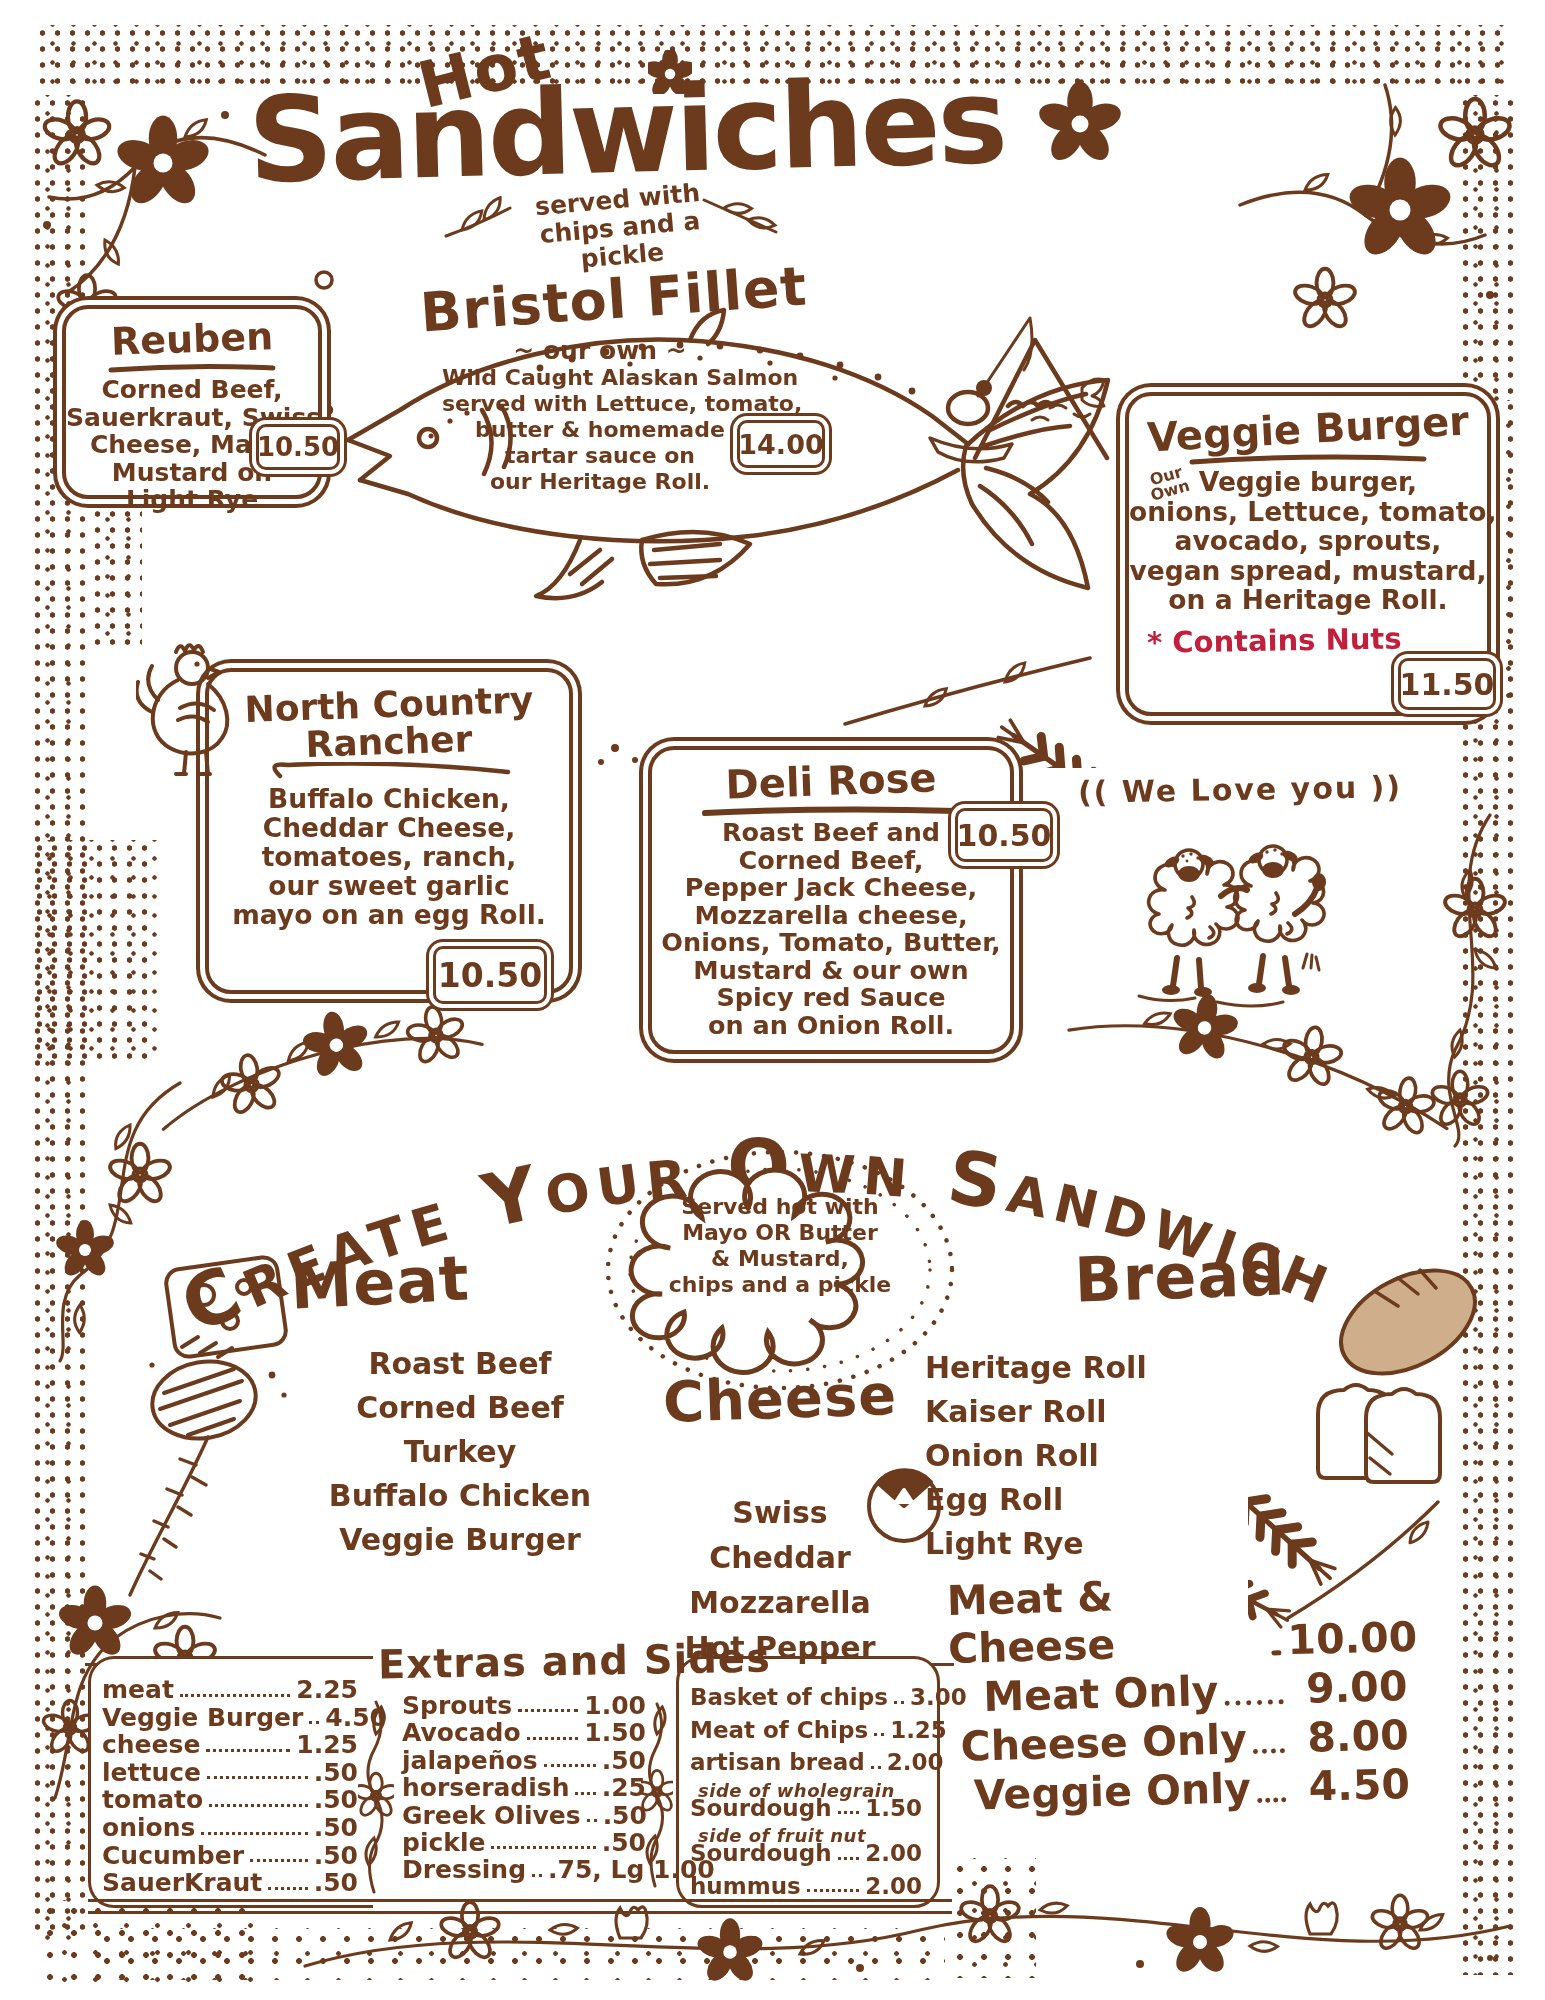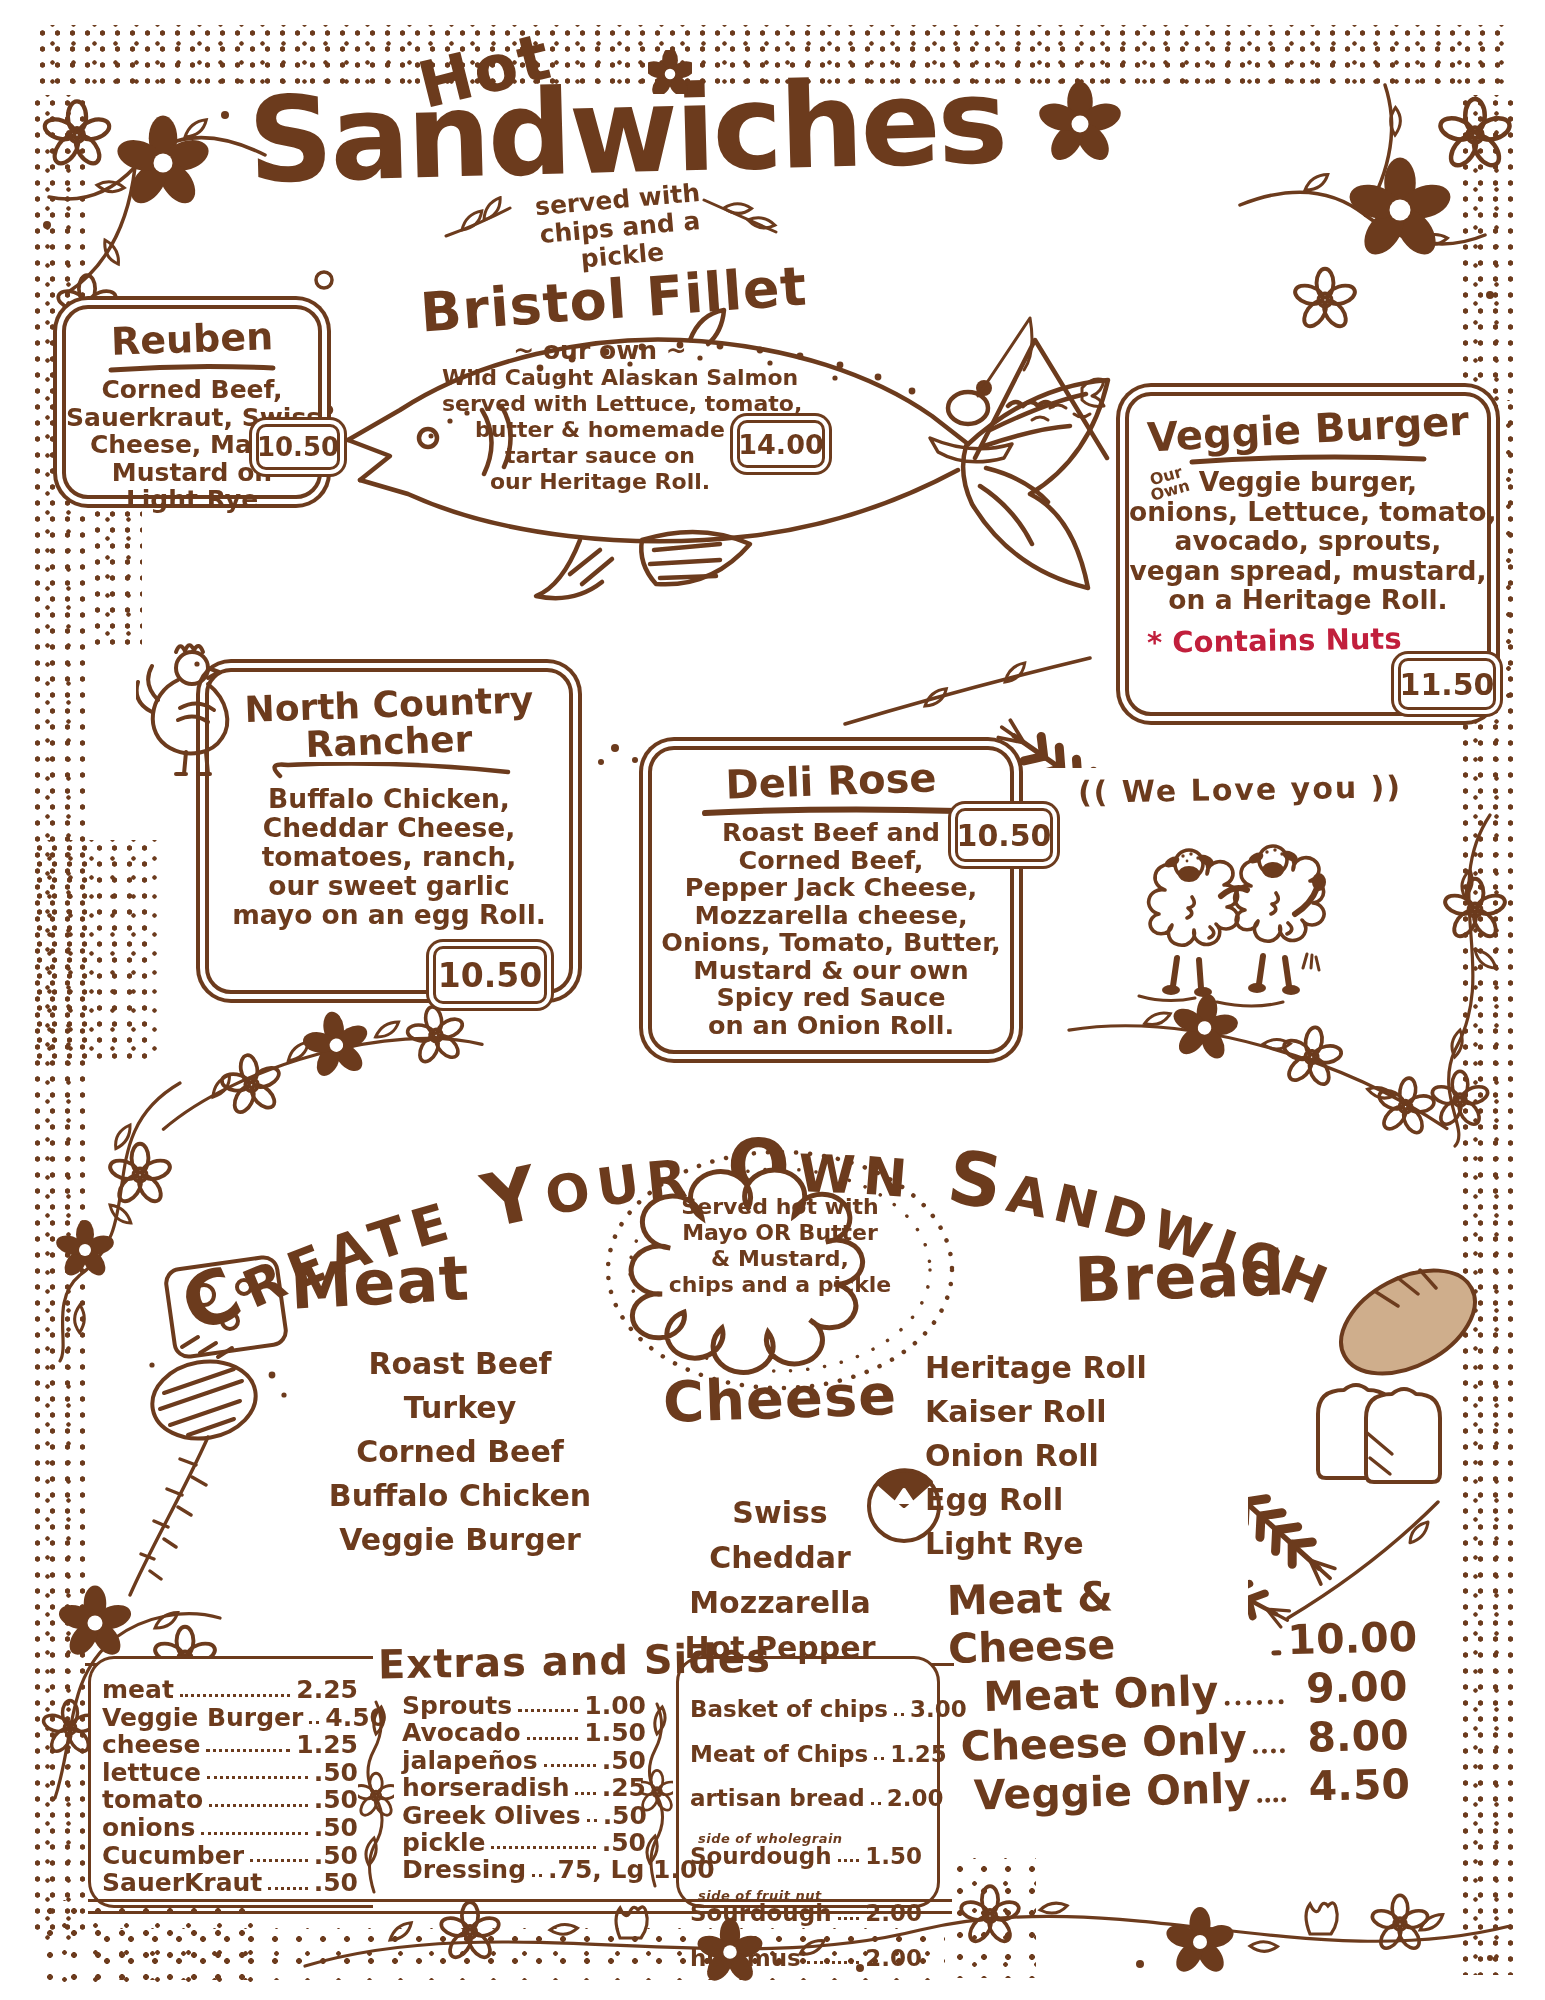--- a/index.html
+++ b/index.html
@@ -43,21 +43,21 @@
   .uline{display:block;margin:1px auto 2px;}
   .cline{white-space:nowrap;}
   svg{display:block;}
   svg *{vector-effect:none;}
   .doodle{position:absolute;z-index:1;}
   .txt{position:absolute;z-index:3;}
   
   .xrow{display:flex;align-items:flex-end;white-space:nowrap;}
   .xdots{flex:1;border-bottom:3.2px dotted currentColor;margin:0 6px 7px;min-width:10px;}
   .xprice{text-align:right;}
-  .xpre{display:block;font-size:13px;font-style:italic;letter-spacing:.5px;line-height:13px;margin:20px 0 -1px 8px;}
+  .xpre{display:block;font-size:18px;font-style:italic;letter-spacing:.5px;line-height:13px;margin:8px 0 -1px 8px;}
   
   .bprow{display:flex;align-items:flex-end;height:49px;font-size:41px;}
   .bprow .xdots{border-bottom-width:5px;margin-bottom:9px;}
   .bprow .xprice{min-width:118px;}
   .bprow:nth-child(2){padding-left:34px;}
   .bprow:nth-child(3){padding-left:10px;}
   .bprow:nth-child(4){padding-left:22px;}
 </style>
 </head>
 <body>
@@ -407,22 +407,22 @@
       <div class="cline">Served hot with</div>
       <div class="cline">Mayo OR Butter</div>
       <div class="cline">&amp; Mustard,</div>
       <div class="cline">chips and a pickle</div>
     </div>
 </div>
 
 <div class="txt" style="left:270px;top:1246px;width:220px;text-align:center;font-size:62px;transform:rotate(-3deg);letter-spacing:1px;">Meat</div>
 <div class="txt" style="left:305px;top:1342px;width:310px;text-align:center;font-size:30px;line-height:44px;">
     <div class="cline">Roast Beef</div>
+    <div class="cline">Corned Beef</div>
     <div class="cline">Turkey</div>
-    <div class="cline">Corned Beef</div>
     <div class="cline">Buffalo Chicken</div>
     <div class="cline">Veggie Burger</div>
   </div>
 <div class="txt" style="left:655px;top:1366px;width:250px;text-align:center;font-size:56px;transform:rotate(-2deg);letter-spacing:1px;">Cheese</div>
 <div class="txt" style="left:620px;top:1446px;width:320px;text-align:center;font-size:30px;line-height:45px;margin-top:44px;">
     <div class="cline">Swiss</div>
     <div class="cline">Cheddar</div>
     <div class="cline">Mozzarella</div>
     <div class="cline">Hot Pepper</div>
   </div>

